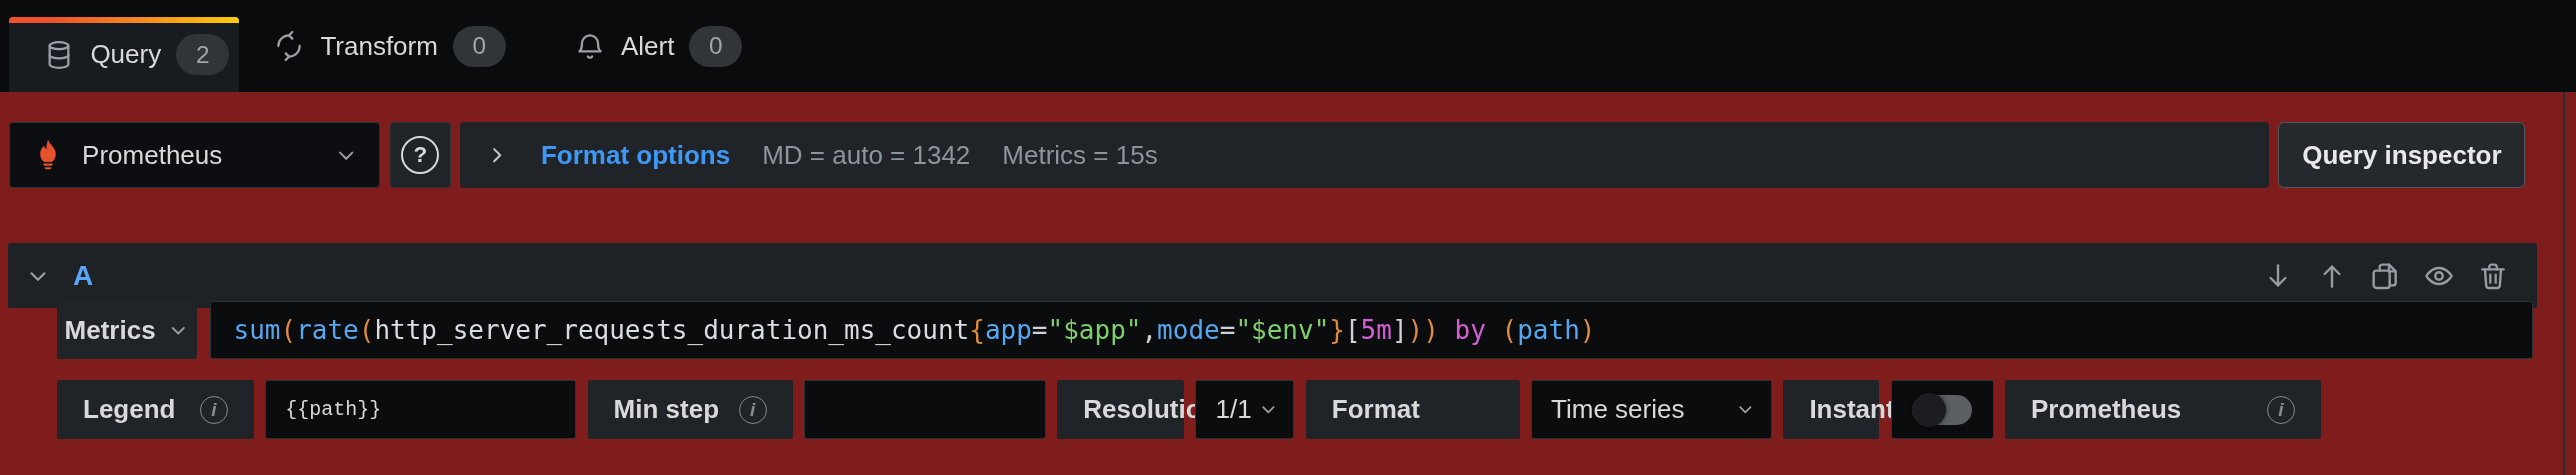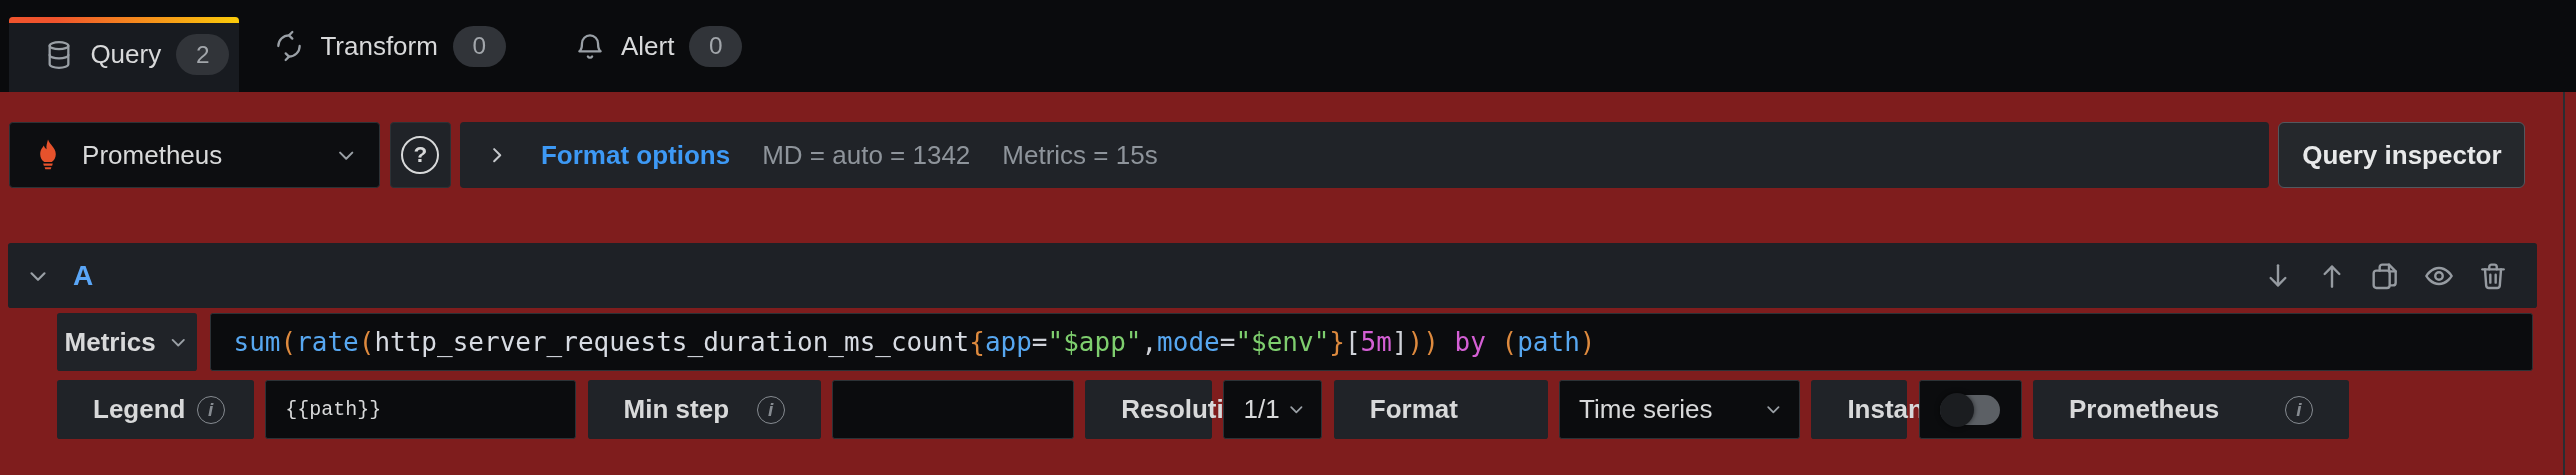--- a/index.html
+++ b/index.html
@@ -46,37 +46,37 @@
 
   
   .rowA { position:absolute; left:7.5px; top:243px; width:2529px; height:65px;
           background:#1e2126; border-radius:2.8px; display:flex; align-items:center;
           padding:0 28px 0 17px; }
   .rowA .refid { color:#5aa6f7; font-size:28px; font-weight:bold; margin-left:22.5px; }
   .rowA .actions { margin-left:auto; display:flex; align-items:center; gap:21.6px; }
   .act { width:32px; height:32px; color:#969ba1; cursor:pointer; }
 
   
-  .qline { position:absolute; left:57px; top:313px; height:76px; display:flex; }
+  .qline { position:absolute; left:57px; top:301px; height:76px; display:flex; }
   .metrics-btn { width:140px; height:58px; background:#202328; border-radius:2.8px;
                  display:flex; align-items:center; justify-content:center; gap:11.3px;
                  font-size:26px; font-weight:600; cursor:pointer; }
   .expr-box { margin-left:13px; width:2323px; height:58px; background:#0b0c0e;
               border:0.9px solid #2c3236; border-radius:2.8px; display:flex; align-items:center;
               padding:0 22.5px; }
   .codeline { font-family:"DejaVu Sans Mono", monospace; font-size:26px; white-space:pre; }
   .tk-func { color:#57a7f0; } .tk-paren { color:#de8a3e; } .tk-brace { color:#de8a3e; }
   .tk-metric { color:#d8dce3; } .tk-label { color:#57a7f0; } .tk-string { color:#7ece6e; }
   .tk-punct { color:#cfd2d8; } .tk-bracket { color:#cfd2d8; }
   .tk-duration { color:#d45fd4; } .tk-keyword { color:#d45fd4; } .tk-plain { color:#d8dce3; }
 
   
   .optrow { position:absolute; left:57px; top:380px; height:59px; display:flex; gap:11.3px; }
   .lblbox { height:59px; background:#202328; border-radius:2.8px; display:flex;
-            align-items:center; padding:0 36px; font-size:26px; font-weight:600; gap:11.3px; }
+            align-items:center; padding:0 26px; font-size:26px; font-weight:600; gap:11.3px; }
   .lblbox .info { margin-left:auto; }
   .info { width:28px; height:28px; border:1.9px solid #868b91; border-radius:50%;
           color:#868b91; font-size:19px; font-weight:bold; font-style:italic;
           display:flex; align-items:center; justify-content:center; flex:none; }
   .inbox { height:59px; background:#0b0c0e; border:0.9px solid #2c3236; border-radius:2.8px; }
   .inbox input { width:100%; height:100%; background:transparent; border:none; outline:none;
                  color:#d8d9da; font-size:20px; font-family:Liberation Mono, monospace;
                  padding:0 19px; }
   .selbox { height:59px; background:#0b0c0e; border:0.9px solid #2c3236; border-radius:2.8px;
             display:flex; align-items:center; justify-content:space-between;
@@ -228,21 +228,21 @@
 
   <div class="optrow">
     <div class="lblbox" style="width:197px">
       <span>Legend</span>
       <span class="info">i</span>
     </div>
     <div class="inbox" style="width:311px">
       <input type="text" value="{{path}}" style="">
     </div>
 
-    <div class="lblbox" style="width:233px">
+    <div class="lblbox" style="width:205px">
       <span>Min step</span>
       <span class="info">i</span>
     </div>
     <div class="inbox" style="width:242px">
       <input type="text" value="" style="">
     </div>
 
     <div class="lblbox" style="width:127px">
       <span>Resolution</span>
     </div>

